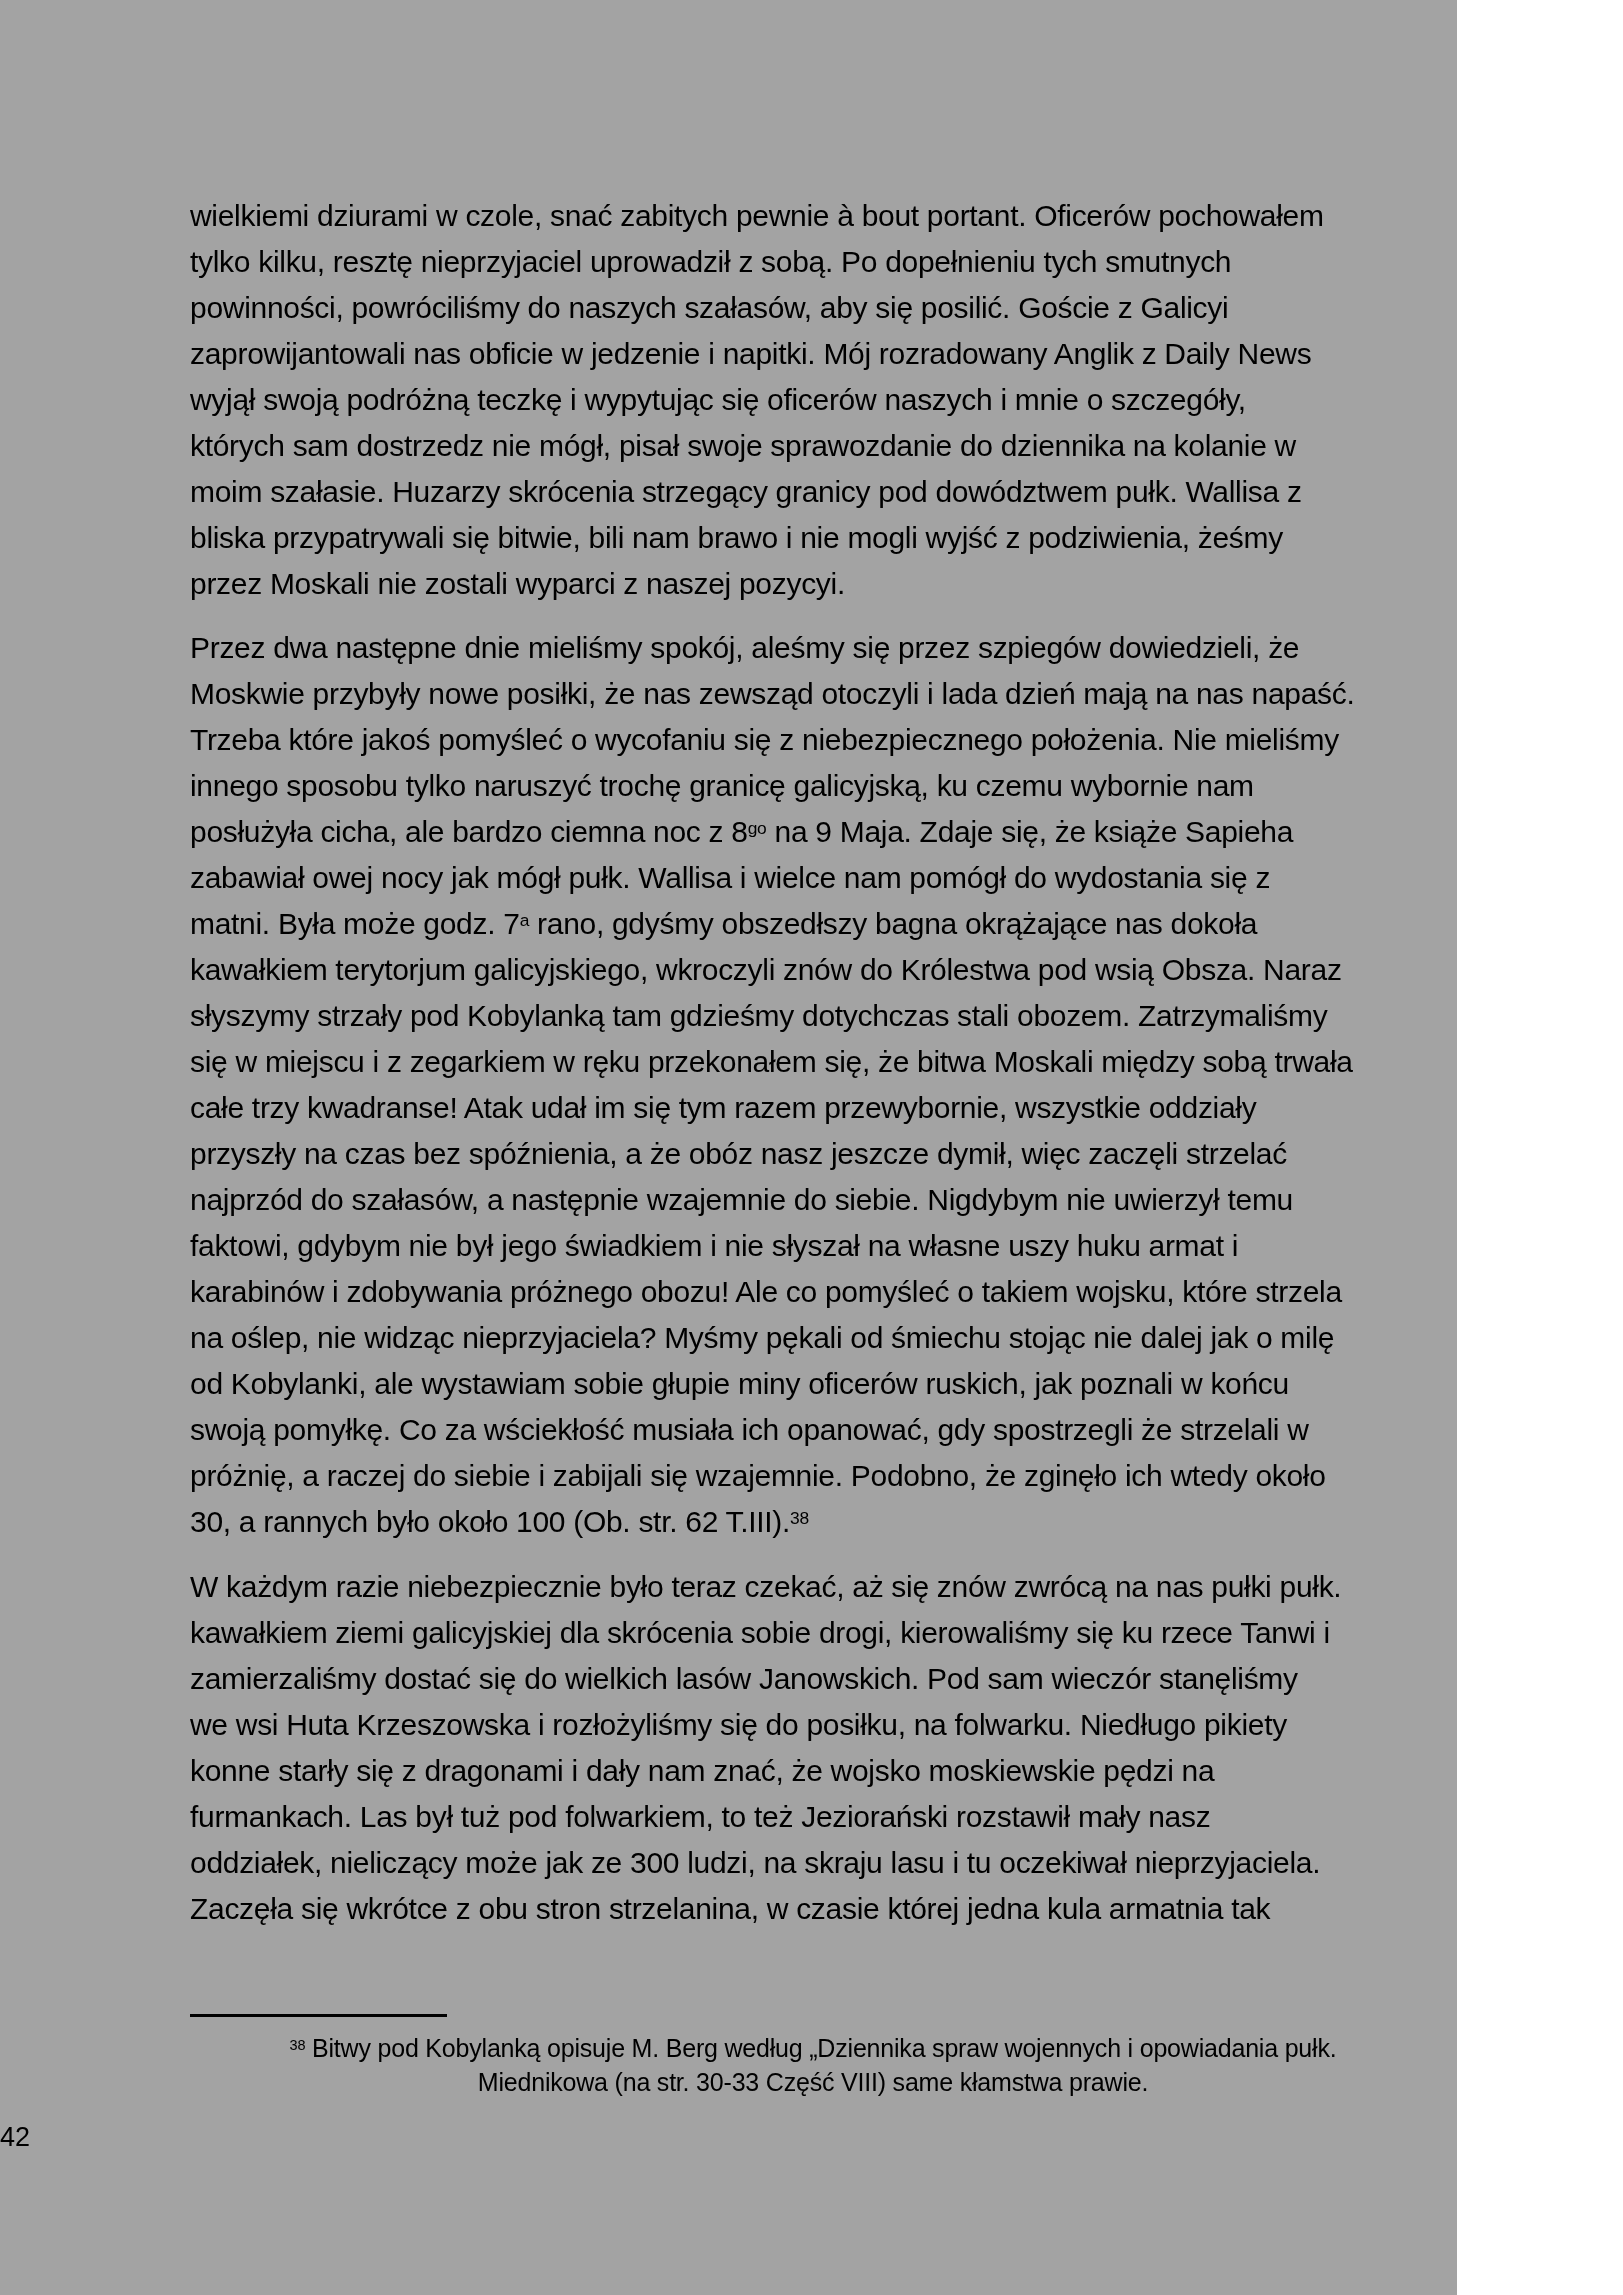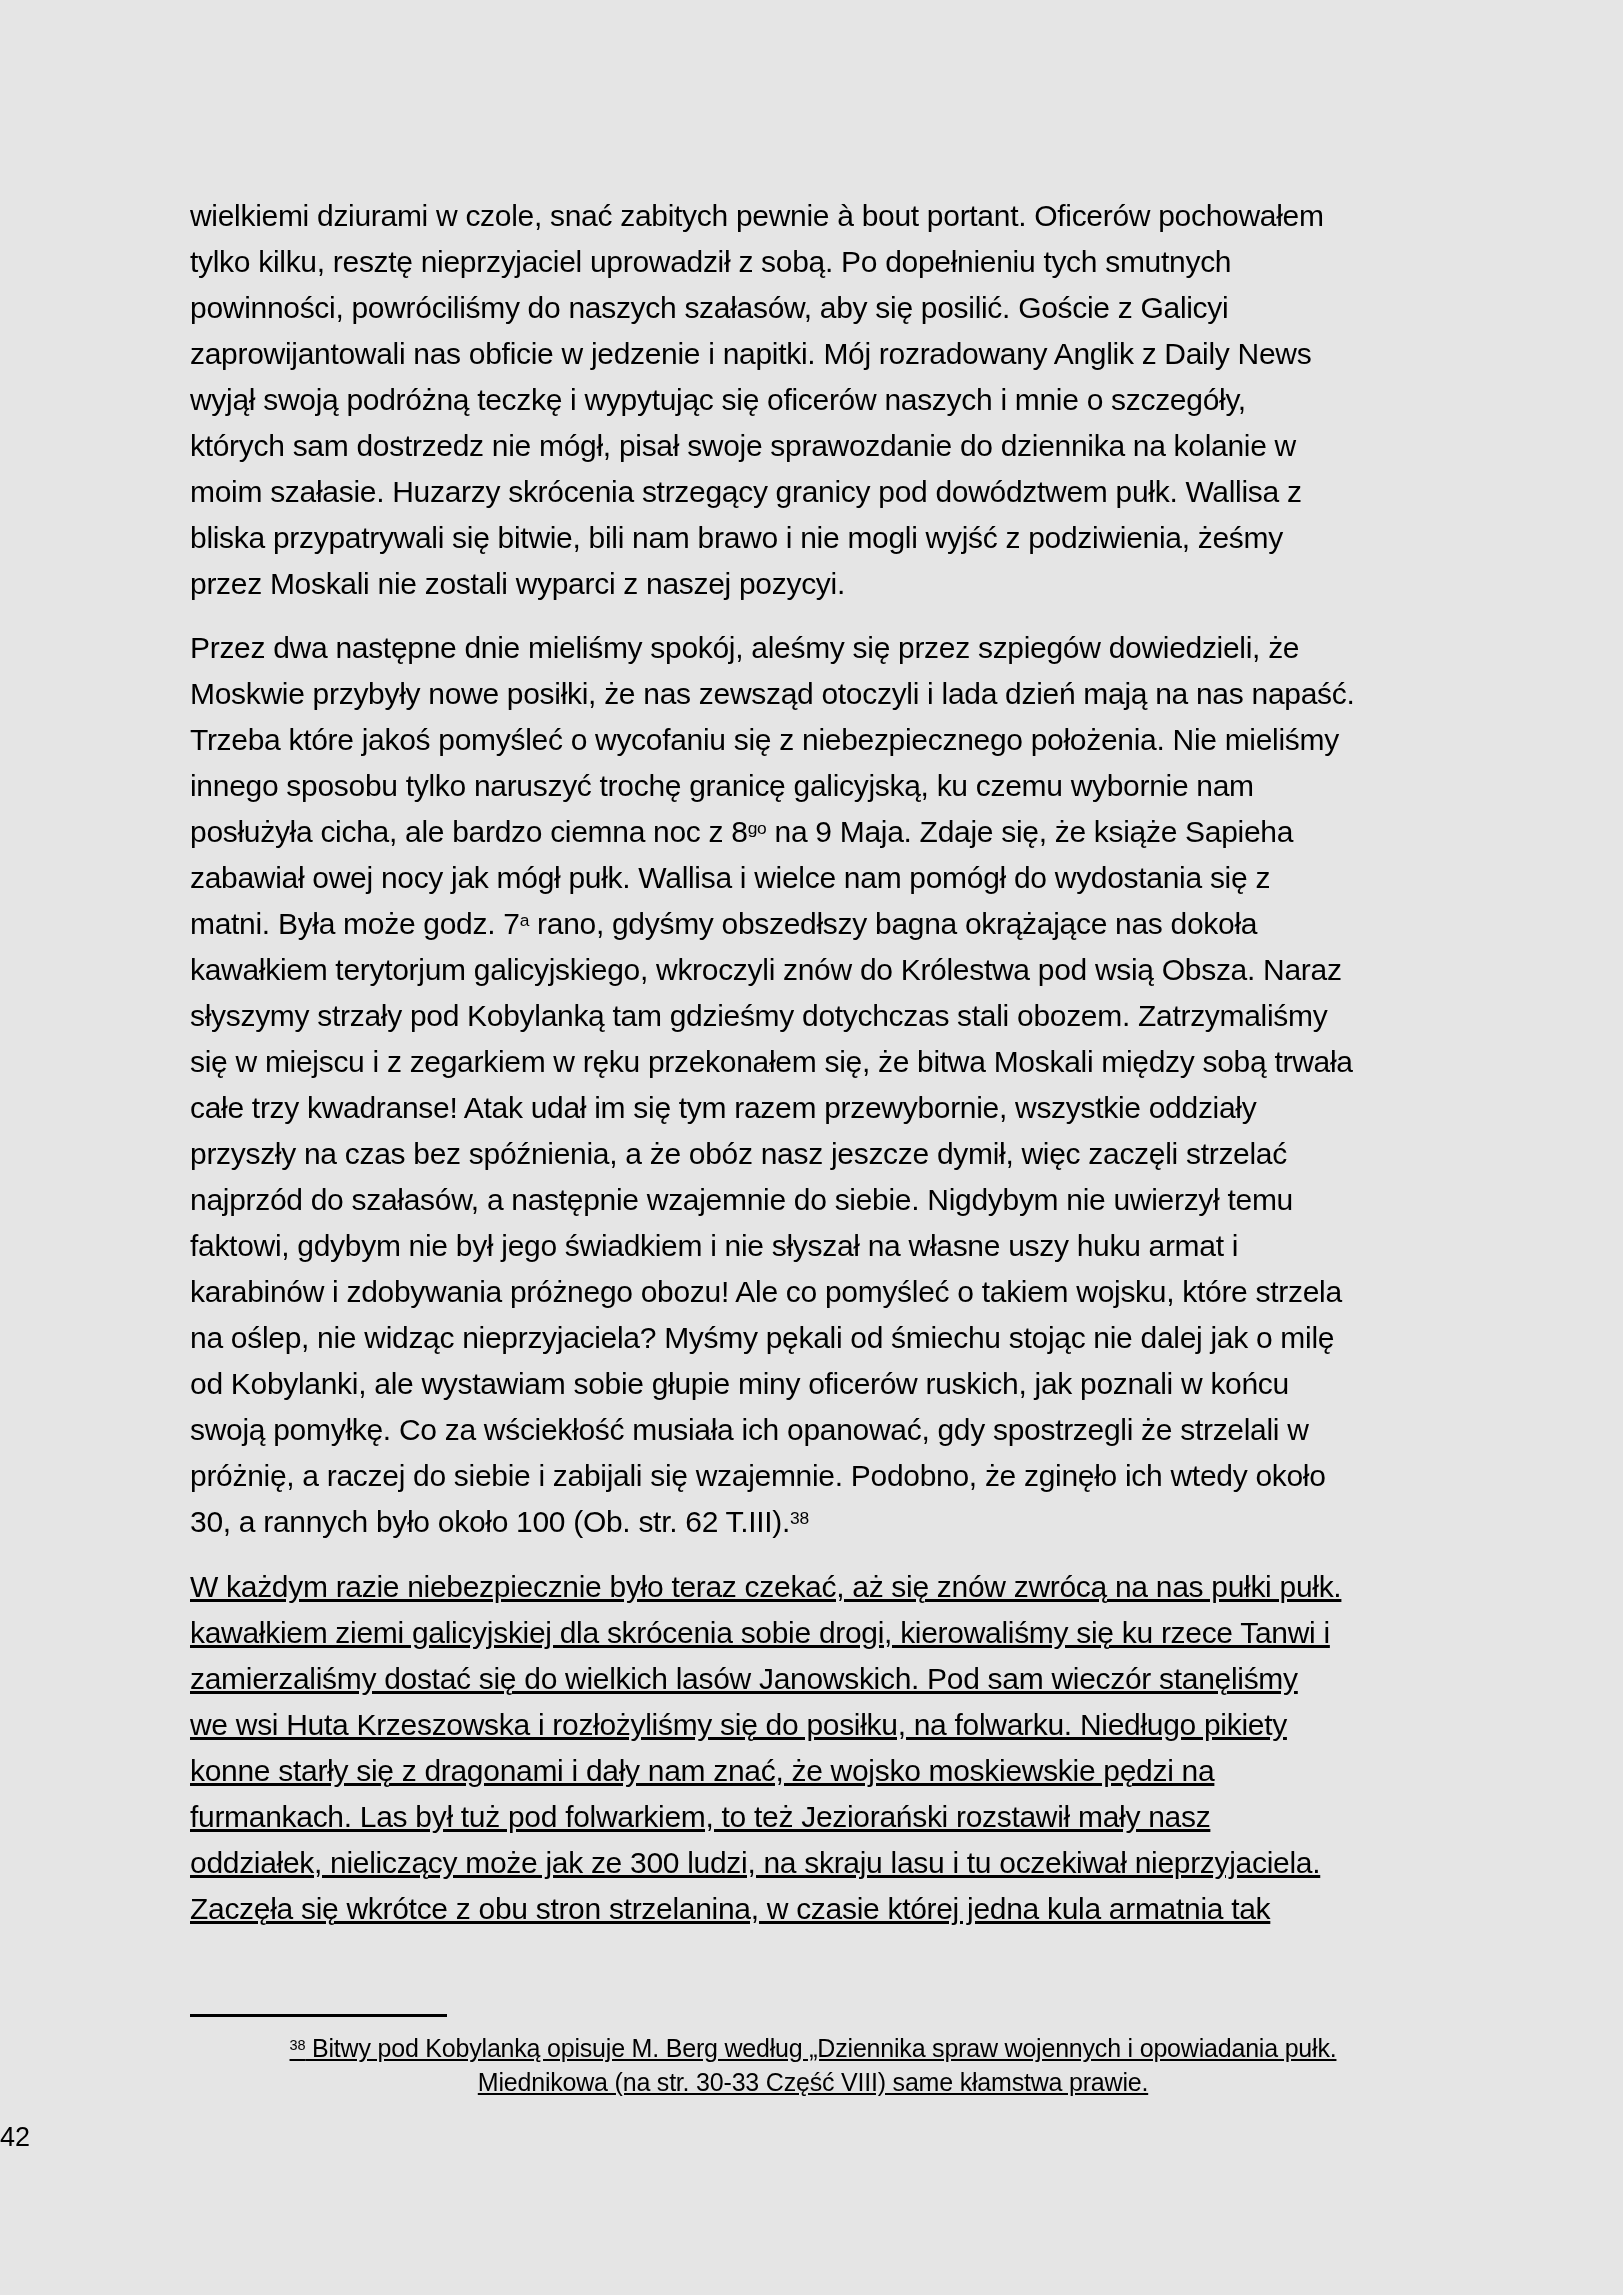--- a/index.html
+++ b/index.html
@@ -1,32 +1,32 @@
 <!DOCTYPE html>
 <html lang="pl" style="font-size:10.5px"><head>
 <meta charset="utf-8">
 <style>
   html, body { margin: 0; padding: 0; background: #ffffff; }
   .page {
     position: relative;
-    width: 1623px;
+    width: 1457px;
     height: 2295px;
-    background: #e5e5e5;
+    background: #a3a3a3;
     color: #000000;
     font-family: "Liberation Sans", sans-serif;
     overflow: hidden;
   }
   .body-text {
     position: absolute;
     left: 190px;
     top: 193px;
     width: 1246px;
   }
   .para { margin: 0 0 18.3px 0; }
-  .para:last-child { margin-bottom: 0; text-decoration: underline; }
+  .para:last-child { margin-bottom: 0; }
   .body-text .line {
     font-size: 30px;
     line-height: 46px;
     white-space: nowrap;
     letter-spacing: -0.3px;
   }
   sup.sup {
     font-size: 58%;
     line-height: 0;
     vertical-align: baseline;

